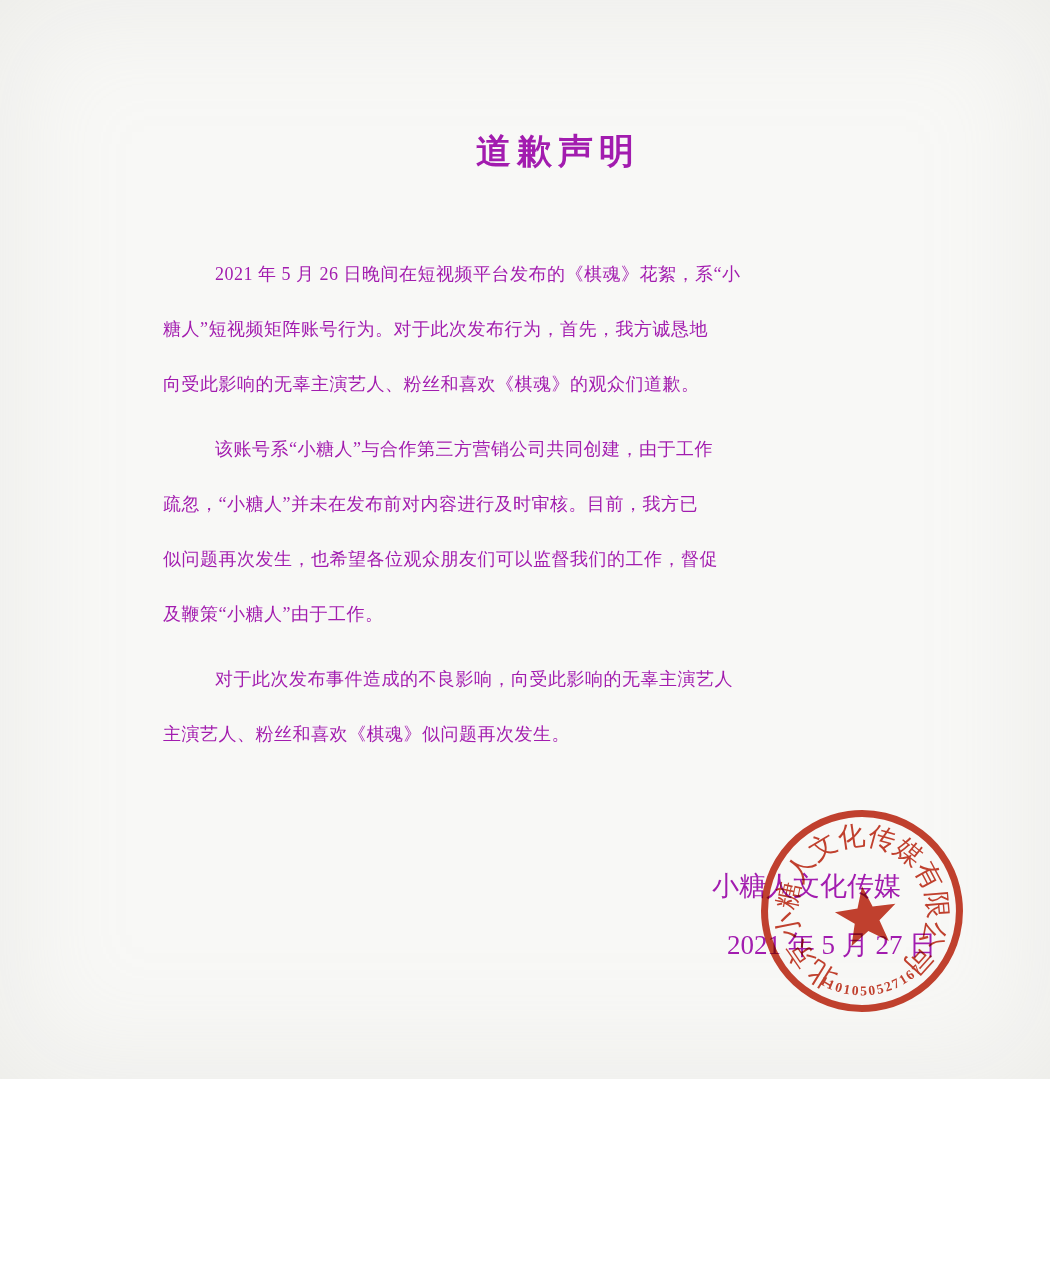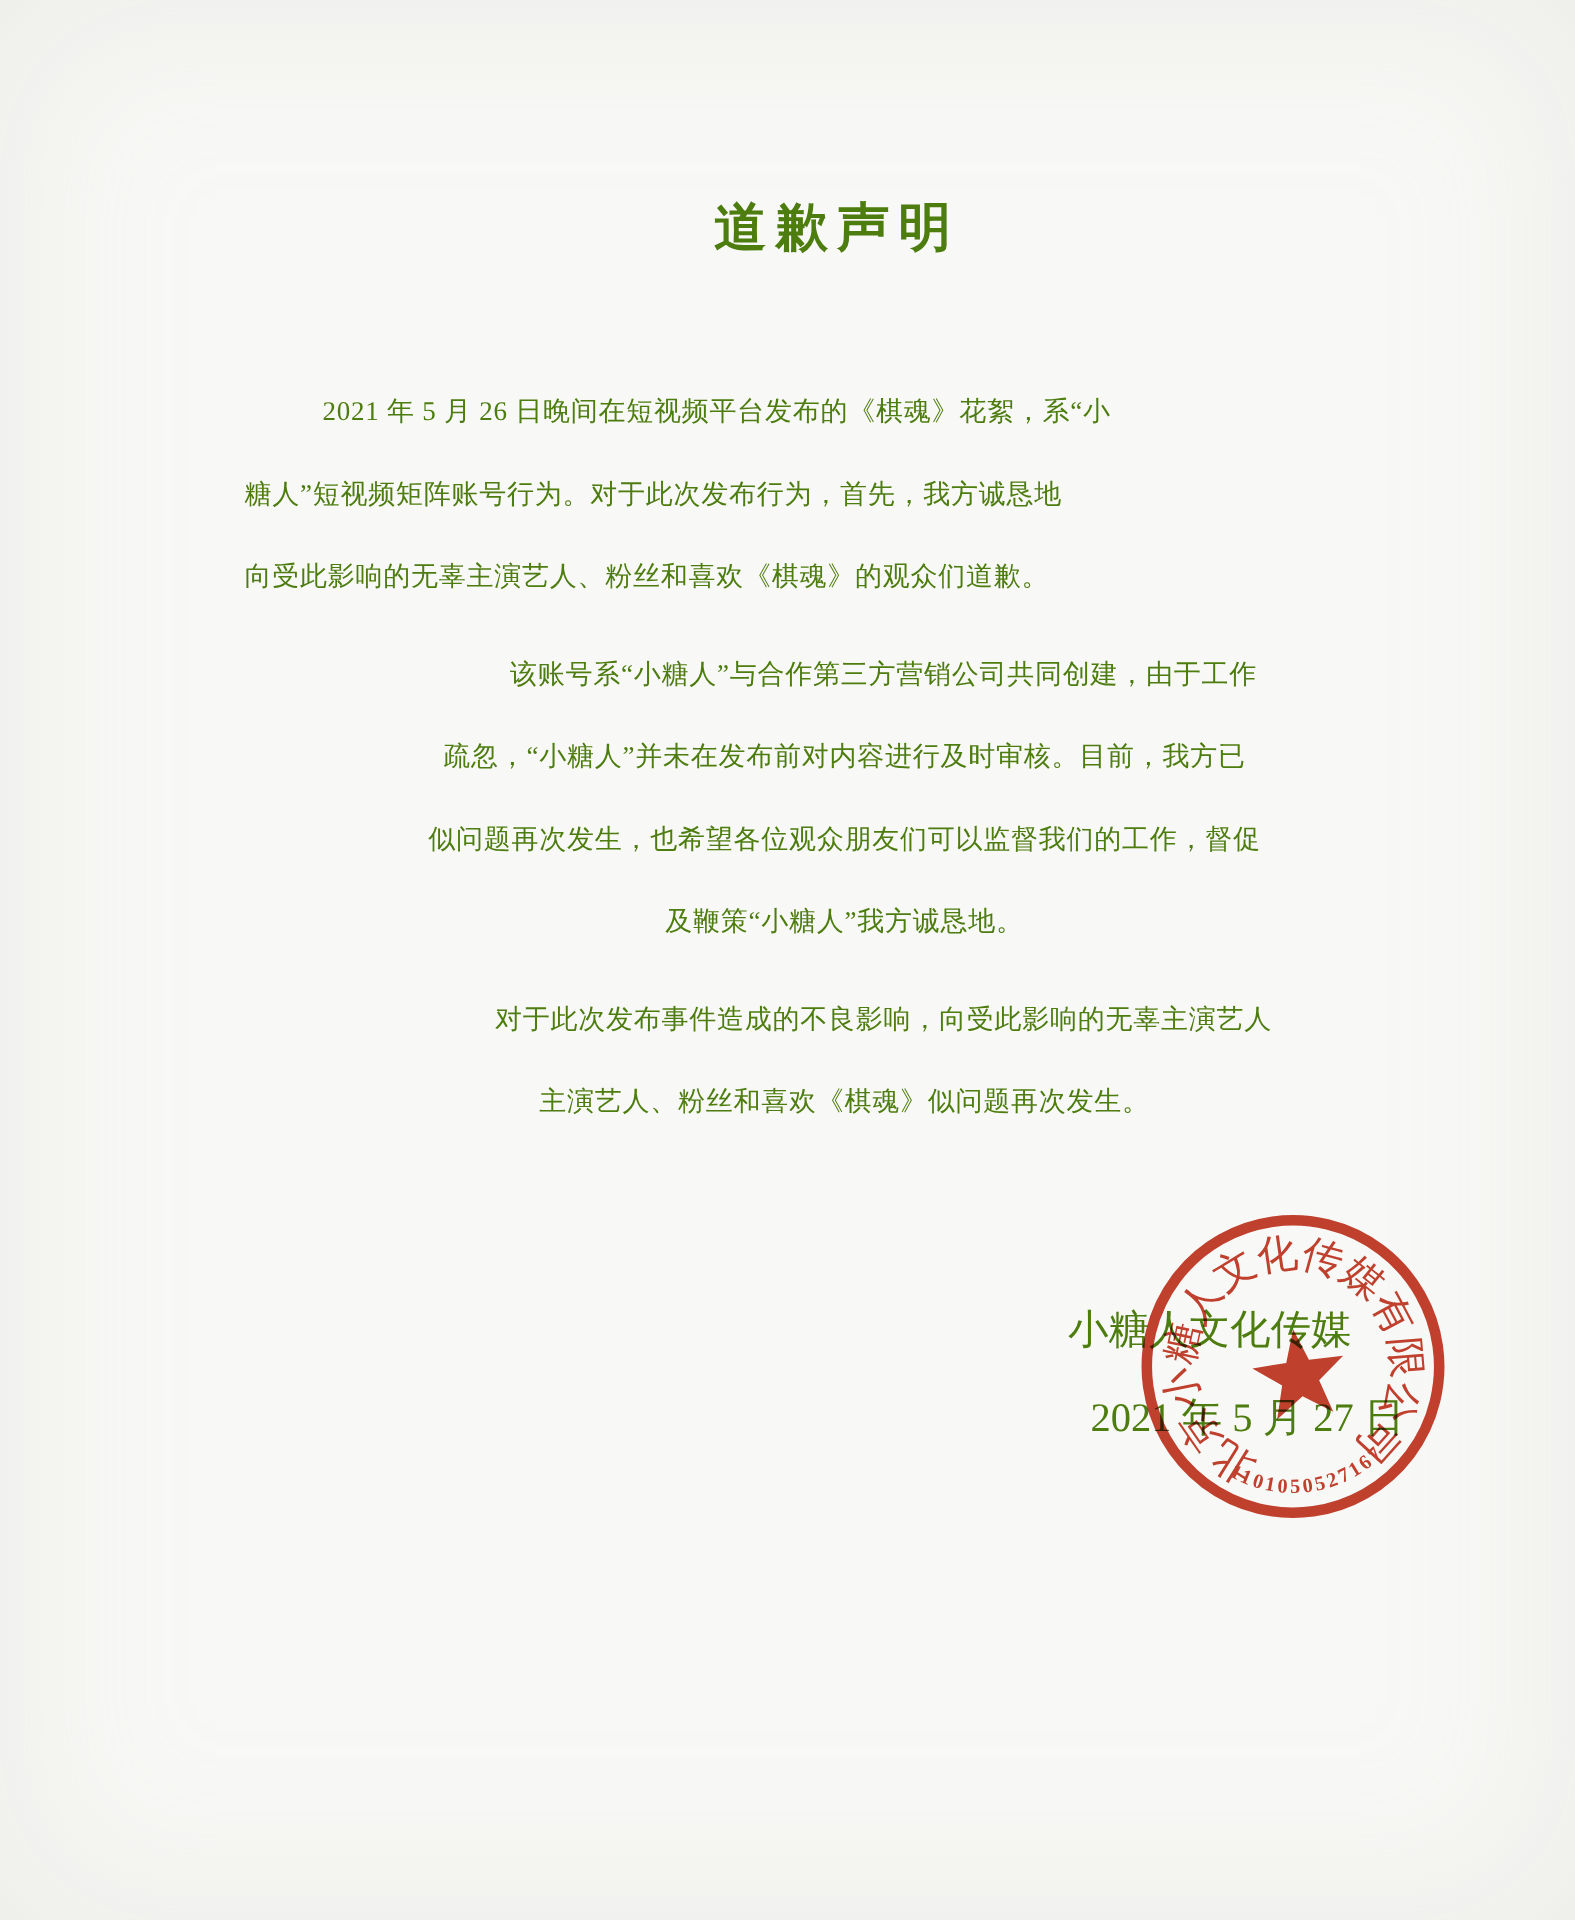--- a/index.html
+++ b/index.html
@@ -1,44 +1,44 @@
 <!DOCTYPE html>
 <html><head>
 <meta charset="utf-8">
 <style>
   html,body { margin:0; padding:0; }
   .page {
     position: relative;
     width: 1050px;
-    height: 1280px;
+    height: 1079px;
     background: #f8f8f6;
     overflow: hidden;
     font-family: "Liberation Serif", "DejaVu Serif", serif;
-    color: #4d7c0f;
+    color: #a21caf;
     box-shadow: inset 0 0 120px rgba(200,198,190,0.25);
   }
   .title {
     position: absolute;
     left: 163px;
     top: 128px;
     width: 790px;
     margin: 0;
     text-align: center;
     font-size: 35px;
     font-weight: 600;
     letter-spacing: 6px;
   }
   .body {
     position: absolute;
     left: 163px;
     top: 247px;
     width: 800px;
   }
   .paragraph { margin: 0; }
-  .paragraph + .paragraph { margin-top: 10px; text-align: center; }
+  .paragraph + .paragraph { margin-top: 10px; }
   .line {
     height: 55px;
     line-height: 55px;
     font-size: 18px;
     white-space: nowrap;
     letter-spacing: 0.5px;
   }
   .line.first { text-indent: 52px; }
   .signature {
     position: absolute;
@@ -77,21 +77,21 @@
   <div class="body">
       <div class="paragraph">
         <div class="line first">2021 年 5 月 26 日晚间在短视频平台发布的《棋魂》花絮，系“小</div>
         <div class="line">糖人”短视频矩阵账号行为。对于此次发布行为，首先，我方诚恳地</div>
         <div class="line">向受此影响的无辜主演艺人、粉丝和喜欢《棋魂》的观众们道歉。</div>
       </div>
       <div class="paragraph">
         <div class="line first">该账号系“小糖人”与合作第三方营销公司共同创建，由于工作</div>
         <div class="line">疏忽，“小糖人”并未在发布前对内容进行及时审核。目前，我方已</div>
         <div class="line">似问题再次发生，也希望各位观众朋友们可以监督我们的工作，督促</div>
-        <div class="line">及鞭策“小糖人”我方诚恳地。</div>
+        <div class="line">及鞭策“小糖人”由于工作。</div>
       </div>
       <div class="paragraph">
         <div class="line first">对于此次发布事件造成的不良影响，向受此影响的无辜主演艺人</div>
         <div class="line">主演艺人、粉丝和喜欢《棋魂》似问题再次发生。</div>
       </div>
     </div>
 
   <div class="signature">小糖人文化传媒</div>
 
   <div class="date">2021 年 5 月 27 日</div>

